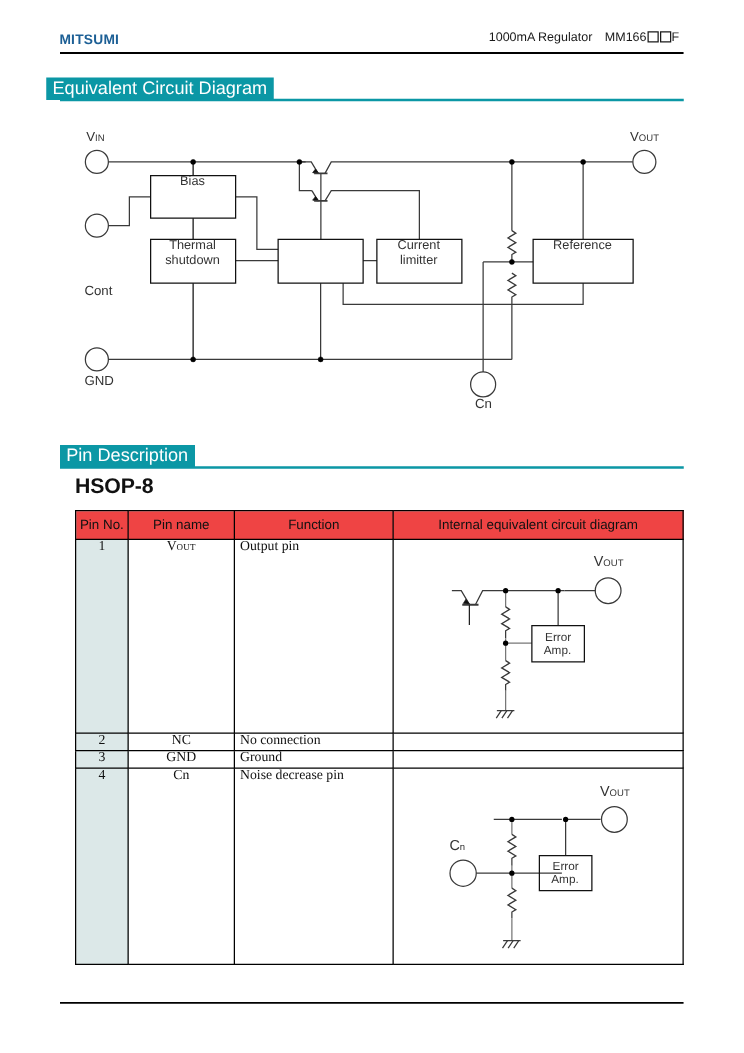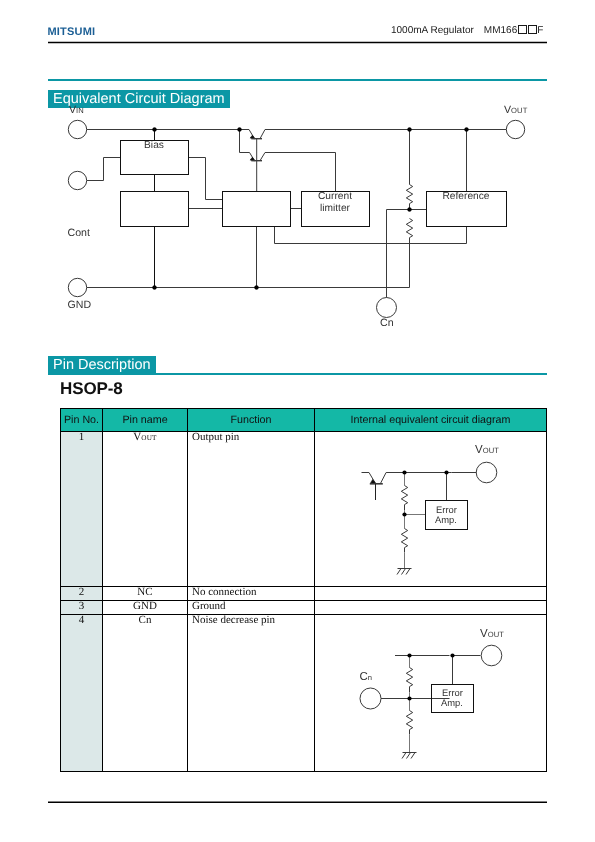--- a/index.html
+++ b/index.html
@@ -18,21 +18,21 @@
   
   .sec-band{height:18px;background:#0b97a5;color:#fff;font-size:14.5px;line-height:18.5px;padding-left:5px;padding-right:5px;box-sizing:border-box;white-space:nowrap;}
   .sec-rule{height:1.5px;background:#0b97a5;}
 
   .lbl{font-size:10.6px;color:#333;line-height:11px;white-space:nowrap;}
   .hsop{left:60px;top:383px;font-size:17px;font-weight:bold;color:#111;line-height:12px;letter-spacing:-0.1px;}
 
   
   table.pins{position:absolute;left:60px;top:408px;border-collapse:collapse;width:487px;table-layout:fixed;}
   table.pins td,table.pins th{border:1px solid #000;padding:0;vertical-align:top;}
-  table.pins thead th{background:#14b8a6;height:22px;font-size:10.7px;font-weight:normal;text-align:center;vertical-align:middle;color:#111;}
+  table.pins thead th{background:#ef4444;height:22px;font-size:10.7px;font-weight:normal;text-align:center;vertical-align:middle;color:#111;}
   table.pins td.pinno{background:#dce8e8;text-align:center;font-family:"Liberation Serif",serif;font-size:11px;line-height:11px;color:#111;padding-top:0px;}
   table.pins td.pinname{text-align:center;font-family:"Liberation Serif",serif;font-size:11px;line-height:11px;color:#111;padding-top:0px;}
   table.pins td.func{font-family:"Liberation Serif",serif;font-size:11px;line-height:11px;color:#111;padding-left:4px;padding-top:0px;}
   table.pins tbody td{line-height:10.4px;}
   svg{display:block;}
   .sub{font-size:7.6px;vertical-align:0px;letter-spacing:0.1px;}
   .sc{font-size:7.2px;vertical-align:0px;letter-spacing:0.2px;}
   table.pins td.diag{position:relative;}
   .subcir{position:absolute;}
   .dlbl{position:absolute;font-size:11.5px;color:#333;line-height:12px;white-space:nowrap;}
@@ -43,21 +43,21 @@
 <body>
 
 <div class="page">
 
   <div class="abs" id="logo">MITSUMI</div>
   <div class="abs" id="hdr-right"><span>1000mA Regulator</span><span class="gap"></span><span>MM166</span><span class="box"></span><span class="box"></span><span>F</span></div>
   <svg class="abs" id="hdr-rule" width="499" height="5" viewBox="0 0 499 5">
       <line x1="0" y1="2.4" x2="499" y2="2.4" stroke="#000" stroke-width="1.5"></line>
     </svg>
 
-  <div class="abs sec-band" style="left:48px;top:62px;margin-top:28px;">Equivalent Circuit Diagram</div>
+  <div class="abs sec-band" style="left:37px;top:62px;">Equivalent Circuit Diagram</div>
   <div class="abs sec-rule" style="left:48px;top:79px;width:499px;"></div>
 
   <div class="abs sec-band" style="left:48px;top:356px;">Pin Description</div>
   <div class="abs sec-rule" style="left:48px;top:373px;width:499px;"></div>
 
   <svg class="abs" id="main-circuit" width="480" height="240" viewBox="0 0 480 240" style="left:60px;top:95px;">
     <g transform="translate(0.5,0.5)" stroke="#3a3a3a" stroke-width="1" fill="none" shape-rendering="geometricPrecision">
 
       <circle cx="17" cy="34" r="9.2"></circle>
       <circle cx="17" cy="85" r="9.2"></circle>
@@ -124,20 +124,26 @@
     </g>
   </svg>
 
   <div class="abs lbl" style="left:69px;top:104.5px;"><span>V</span><span class="sub">IN</span></div>
   <div class="abs lbl" style="left:504px;top:104.5px;"><span>V</span><span class="sub">OUT</span></div>
   <div class="abs lbl" style="left:67.5px;top:191.5px;margin-top:36px;">Cont</div>
   <div class="abs lbl" style="left:67.5px;top:299.5px;">GND</div>
   <div class="abs lbl" style="left:380px;top:317.5px;">Cn</div>
   <div class="abs blk" style="left:120px;top:140px;width:68px;height:34px;">
       <span>Bias</span>
+    </div>
+  <div class="abs blk" style="left:120px;top:191px;width:68px;height:35px;">
+      <div>
+        <div>Thermal</div>
+        <div>shutdown</div>
+      </div>
     </div>
   <div class="abs blk" style="left:301px;top:191px;width:68px;height:35px;">
       <div>
         <div>Current</div>
         <div>limitter</div>
       </div>
     </div>
   <div class="abs blk" style="left:426px;top:191px;width:80px;height:35px;">
       <span>Reference</span>
     </div>

